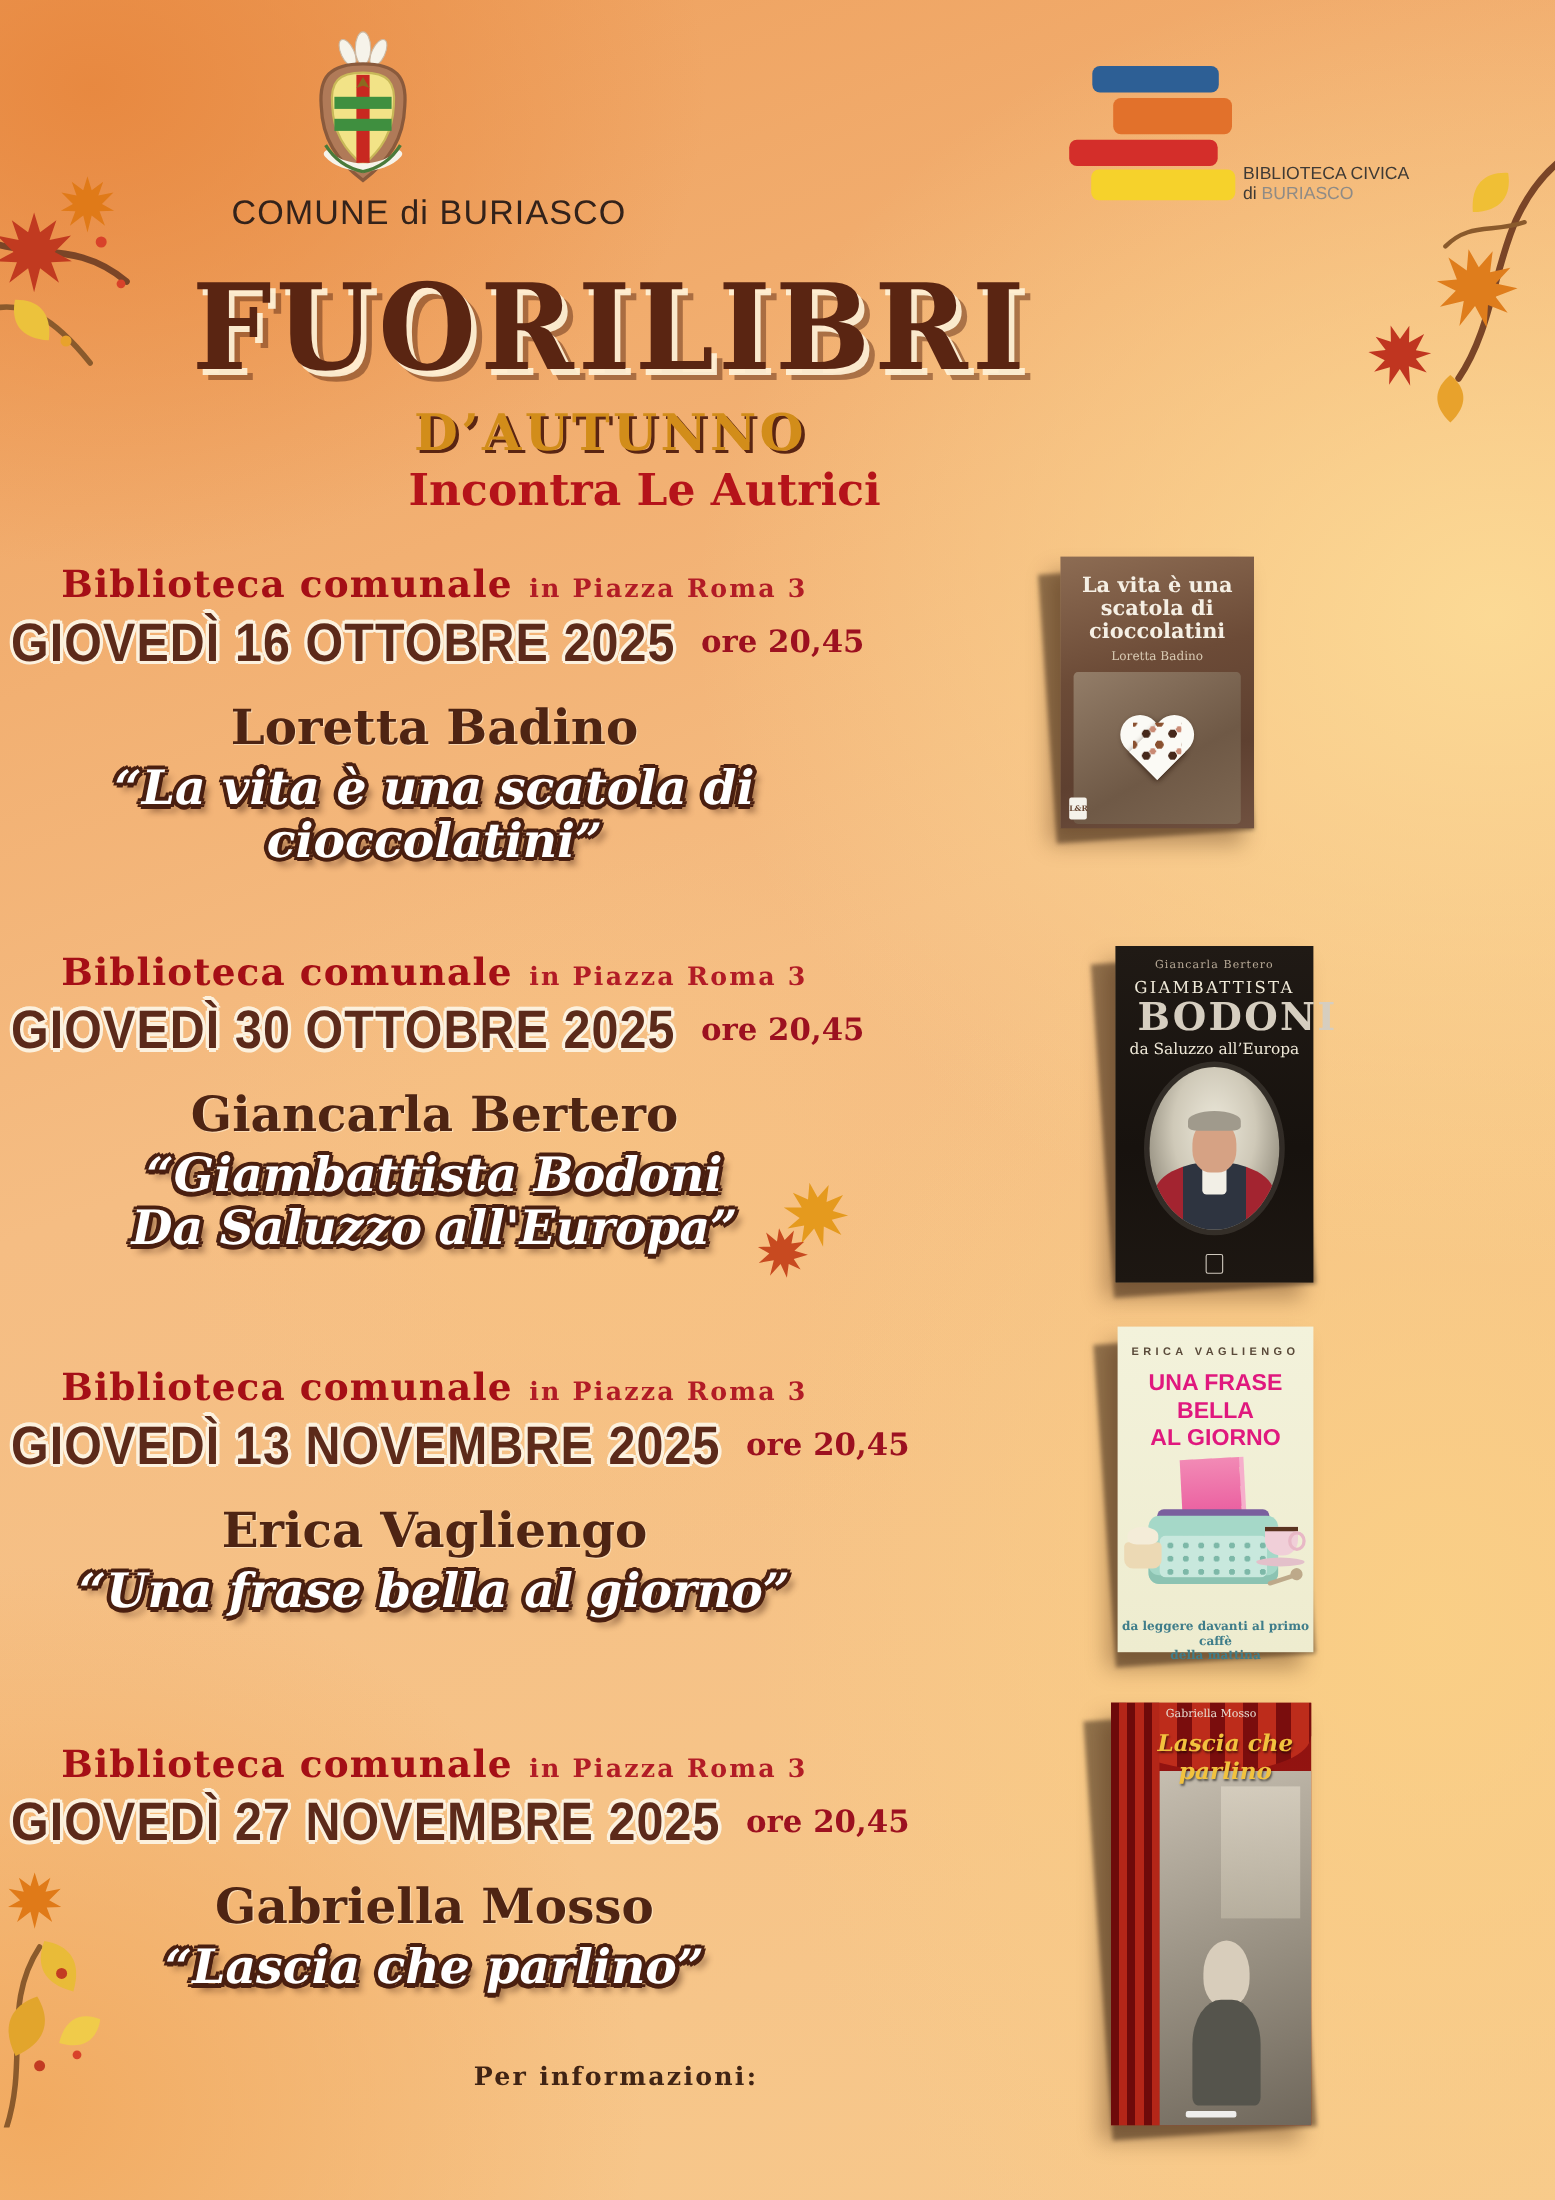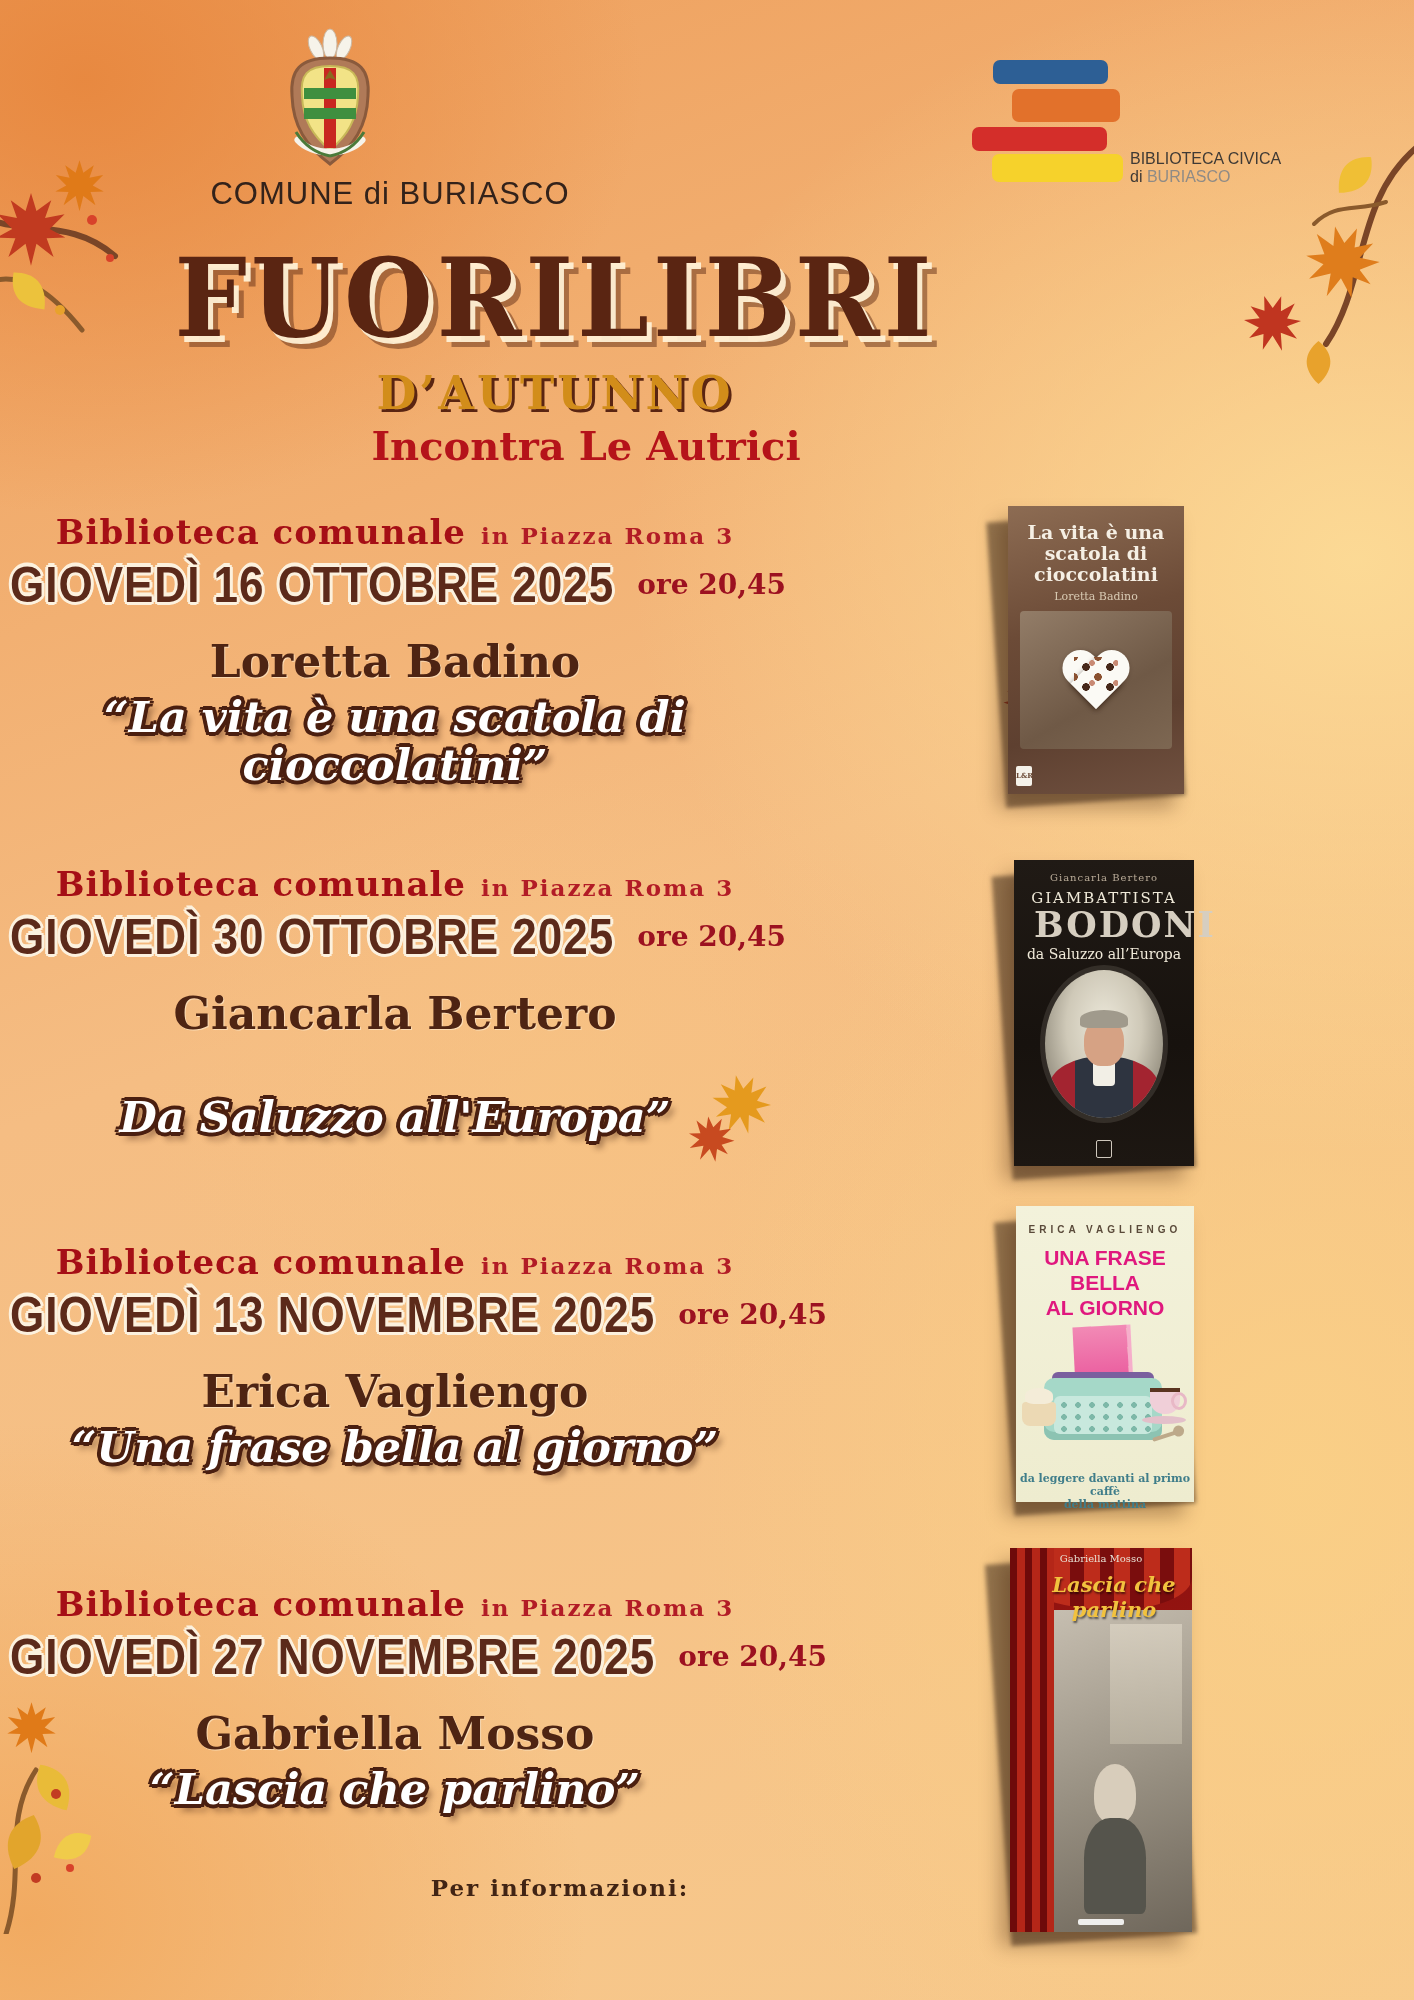--- a/index.html
+++ b/index.html
@@ -303,21 +303,21 @@
     <div>
       <span class="venue">Biblioteca comunale</span>
       <span class="venue-detail">in Piazza Roma 3</span>
     </div>
     <div class="date-line">
       <span class="date">GIOVEDÌ 30 OTTOBRE 2025</span>
       <span class="time">ore 20,45</span>
     </div>
     <div class="author">Giancarla Bertero</div>
     <div class="book-title">
-      <br>
+      <span>“Giambattista Bodoni</span><br>
       <span>Da Saluzzo all'Europa”</span>
     </div>
   </section>
 
   <section class="event" style="top:1242px">
     <div>
       <span class="venue">Biblioteca comunale</span>
       <span class="venue-detail">in Piazza Roma 3</span>
     </div>
     <div class="date-line">
@@ -338,21 +338,21 @@
     <div class="date-line">
       <span class="date">GIOVEDÌ 27 NOVEMBRE 2025</span>
       <span class="time">ore 20,45</span>
     </div>
     <div class="author">Gabriella Mosso</div>
     <div class="book-title">
       <span>“Lascia che parlino”</span>
     </div>
   </section>
 
-  <div class="cover" style="left:1008px;top:506px;width:176px;height:288px">
+  <div class="cover" style="left:964px;top:506px;width:176px;height:247px">
     <div class="inner c1">
       <div class="c1-title">La vita è una scatola di cioccolatini</div>
       <div class="c1-author">Loretta Badino</div>
       <div class="c1-photo">
         <div class="heart"></div>
         <div class="chocs"></div>
       </div>
       <div class="c1-logo">L&amp;R</div>
     </div>
   </div>

